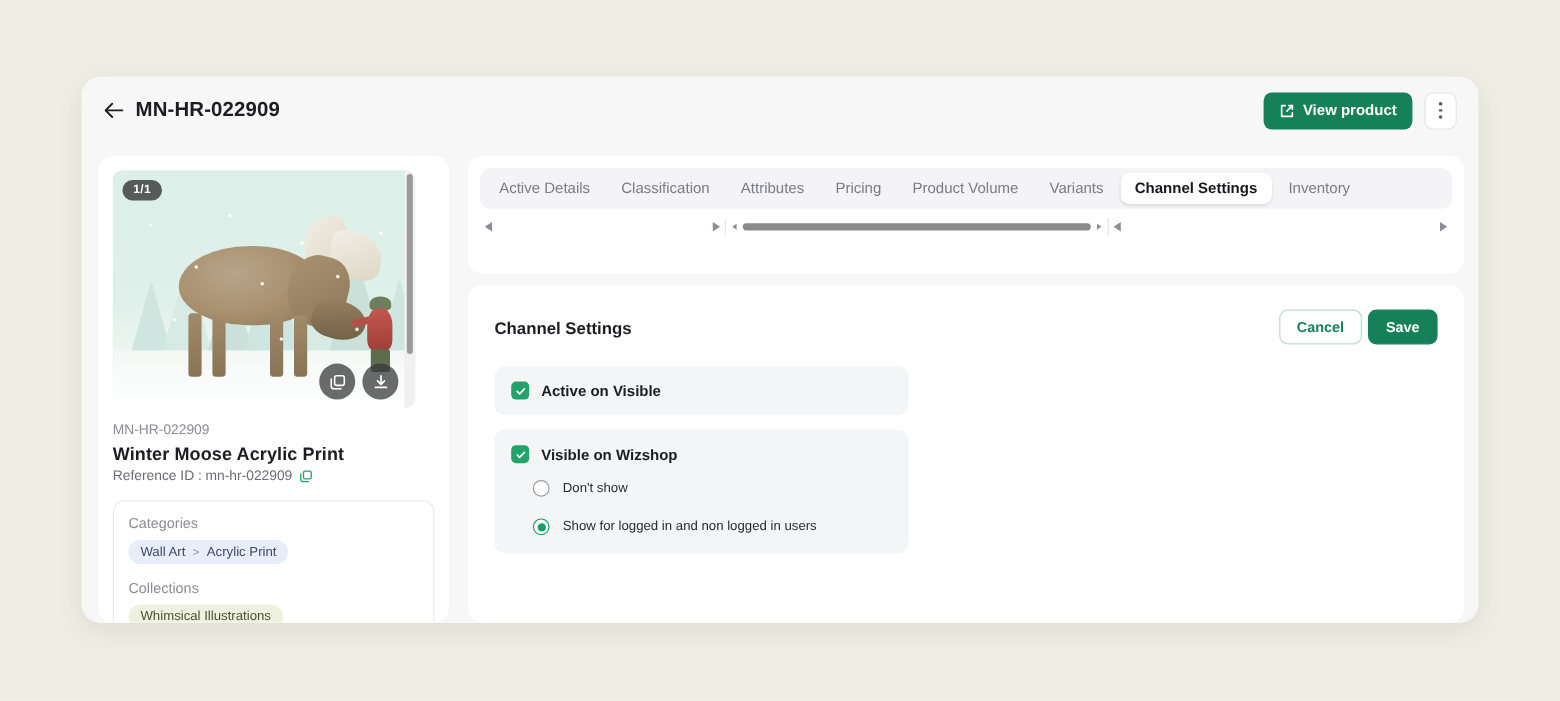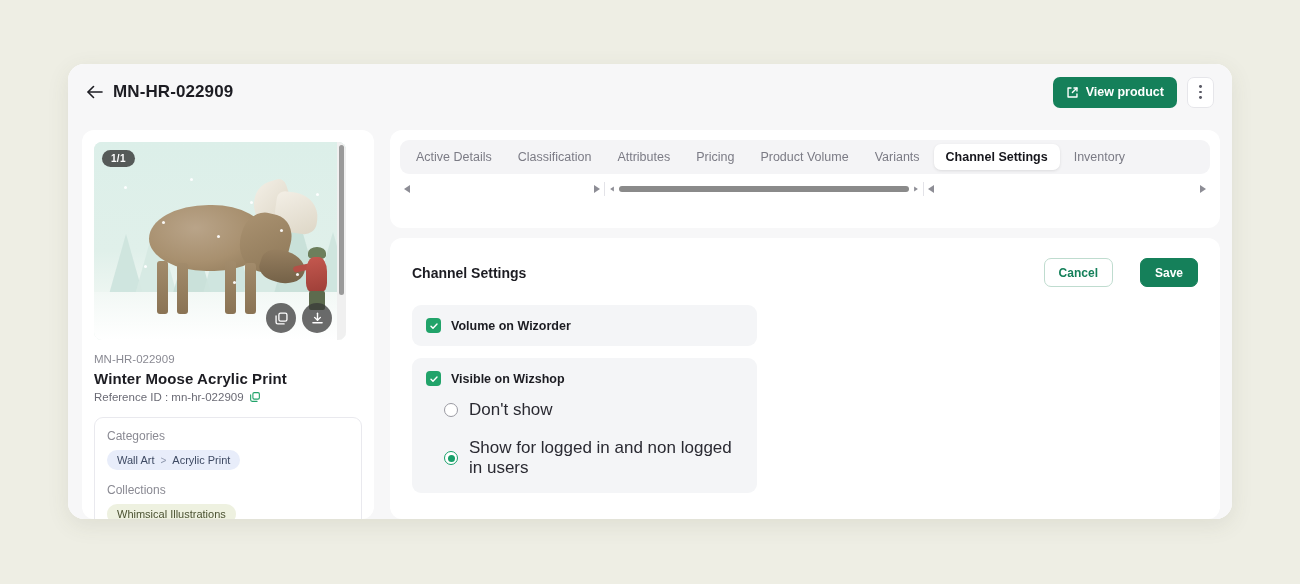--- a/index.html
+++ b/index.html
@@ -407,21 +407,21 @@
     margin-bottom: 18px;
   }
   #settings-title {
     font-size: 14px;
     font-weight: bold;
     color: #1c1c22;
   }
   #settings-actions {
     margin-left: auto;
     display: flex;
-    gap: 27px;
+    gap: 5px;
     padding-left: 20px;
   }
   #cancel-btn {
     height: 29px;
     min-width: 62px;
     background: #ffffff;
     border: 1px solid #bfdccf;
     border-radius: 7px;
     color: #15805a;
     font-size: 12px;
@@ -487,21 +487,21 @@
     display: flex; align-items: center; justify-content: center;
   }
   .radio.selected { border-color: #17a06a; }
   .radio.selected::after {
     content: "";
     width: 7px; height: 7px;
     border-radius: 50%;
     background: #17a06a;
   }
   .radio-label {
-    font-size: 17px;
+    font-size: 11px;
     color: #2a2a32;
   }
 </style>
 </head>
 <body>
 
 <div id="app-card">
 
   <div id="header">
     <div id="back-btn">
@@ -674,21 +674,21 @@
           </div>
         </div>
 
         <div class="option-block">
           <div class="check-row">
             <span class="checkbox">
               <svg width="10" height="10" viewBox="0 0 12 12" fill="none">
                 <path d="M2.4 6.2l2.4 2.4 4.8-5" stroke="#ffffff" stroke-width="1.7" stroke-linecap="round" stroke-linejoin="round"></path>
               </svg>
             </span>
-            <span class="check-label">Volume on Wizorder</span>
+            <span class="check-label">Active on Visible</span>
           </div>
         </div>
 
         <div class="option-block">
           <div class="check-row">
             <span class="checkbox">
               <svg width="10" height="10" viewBox="0 0 12 12" fill="none">
                 <path d="M2.4 6.2l2.4 2.4 4.8-5" stroke="#ffffff" stroke-width="1.7" stroke-linecap="round" stroke-linejoin="round"></path>
               </svg>
             </span>

